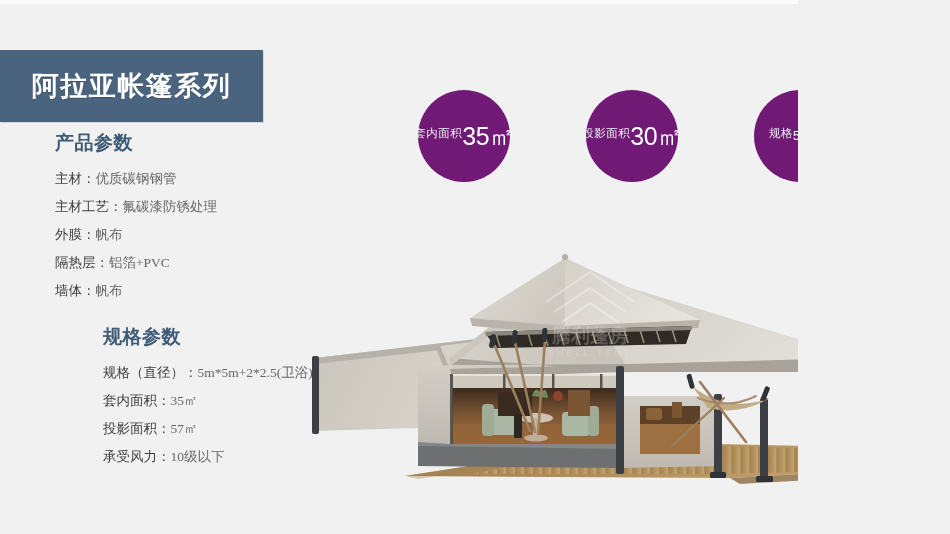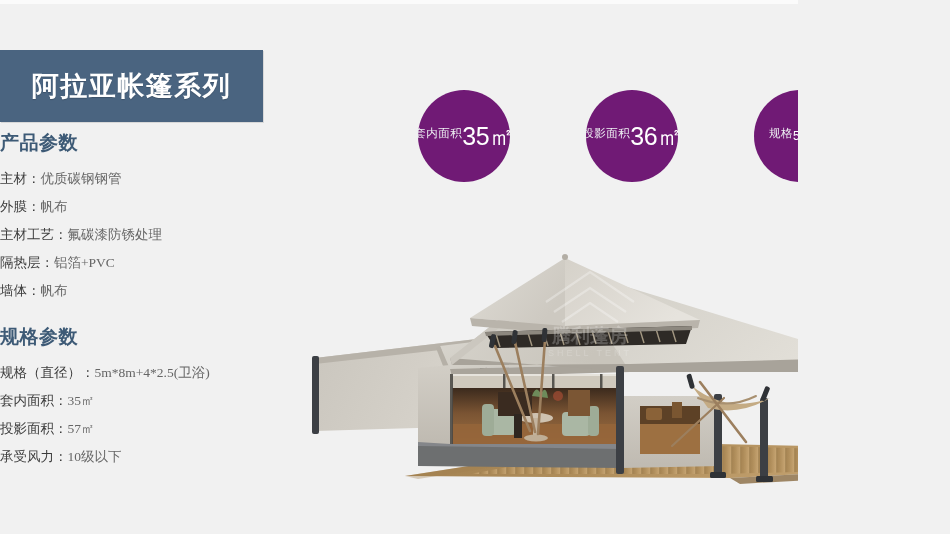--- a/index.html
+++ b/index.html
@@ -37,39 +37,39 @@
     font-weight:bold;
     letter-spacing:1.5px;
     line-height:1;
     text-shadow:0 1px 1px rgba(0,0,0,.18);
     white-space:nowrap;
   }
 
   
   #spec-panel { position:absolute; left:0; top:130px; width:330px; z-index:20; }
 
-  .section { }
+  .section { padding-left:55px; }
   .section-title {
     color:#3d5a76;
     font-size:19px;
     font-weight:bold;
     letter-spacing:.5px;
     margin-bottom:9px;
     white-space:nowrap;
   }
   .spec-row {
     font-size:13.5px;
     line-height:28px;
     white-space:nowrap;
     color:#5d5d5d;
   }
   .spec-row .k { font-weight:normal; color:#3c3c3c; }
   .spec-row .v { color:#666666;font-family:Liberation Serif, serif; }
 
-  #spec-group-2 { margin-top:19px; }
+  #spec-group-2 { margin-top:19px;margin-left:48px; }
   #spec-group-2 .spec-row { line-height:28px; }
 
   
   .stat-circle {
     position:absolute;
     width:92px; height:92px;
     border-radius:50%;
     background:#701a75;
     display:flex; flex-direction:row;
     align-items:center; justify-content:center;
@@ -116,59 +116,59 @@
 
   <div id="spec-panel">
 
     <div class="section" id="spec-group-1">
       <div class="section-title">产品参数</div>
 
       <div class="spec-row">
         <span class="k">主材：</span><span class="v">优质碳钢钢管</span>
       </div>
       <div class="spec-row">
+        <span class="k">主材工艺：</span><span class="v">氟碳漆防锈处理</span>
+      </div>
+      <div class="spec-row">
         <span class="k">外膜：</span><span class="v">帆布</span>
-      </div>
-      <div class="spec-row">
-        <span class="k">主材工艺：</span><span class="v">氟碳漆防锈处理</span>
       </div>
       <div class="spec-row">
         <span class="k">隔热层：</span><span class="v">铝箔+PVC</span>
       </div>
       <div class="spec-row">
         <span class="k">墙体：</span><span class="v">帆布</span>
       </div>
     </div>
 
     <div class="section" id="spec-group-2">
       <div class="section-title">规格参数</div>
 
       <div class="spec-row">
-        <span class="k">规格（直径）：</span><span class="v">5m*8m+4*2.5(卫浴)</span>
+        <span class="k">规格（直径）：</span><span class="v">5m*5m+2*2.5(卫浴)</span>
       </div>
       <div class="spec-row">
         <span class="k">套内面积：</span><span class="v">35㎡</span>
       </div>
       <div class="spec-row">
         <span class="k">投影面积：</span><span class="v">57㎡</span>
       </div>
       <div class="spec-row">
         <span class="k">承受风力：</span><span class="v">10级以下</span>
       </div>
     </div>
 
   </div>
 
   <div class="stat-circle" id="stat-0">
     <span class="lbl">套内面积</span>
     <span class="val"><span>35</span><span>㎡</span></span>
   </div>
   <div class="stat-circle" id="stat-1">
     <span class="lbl">投影面积</span>
-    <span class="val"><span>36</span><span>㎡</span></span>
+    <span class="val"><span>30</span><span>㎡</span></span>
   </div>
   <div class="stat-circle" id="stat-2">
     <span class="lbl">规格</span>
     <span class="val small">5m*5m</span>
   </div>
 
   <div id="tent-image">
     <svg viewBox="0 0 650 265" xmlns="http://www.w3.org/2000/svg">
       <defs>
         <linearGradient id="roofL" x1="0" y1="0" x2="1" y2="0.4">

